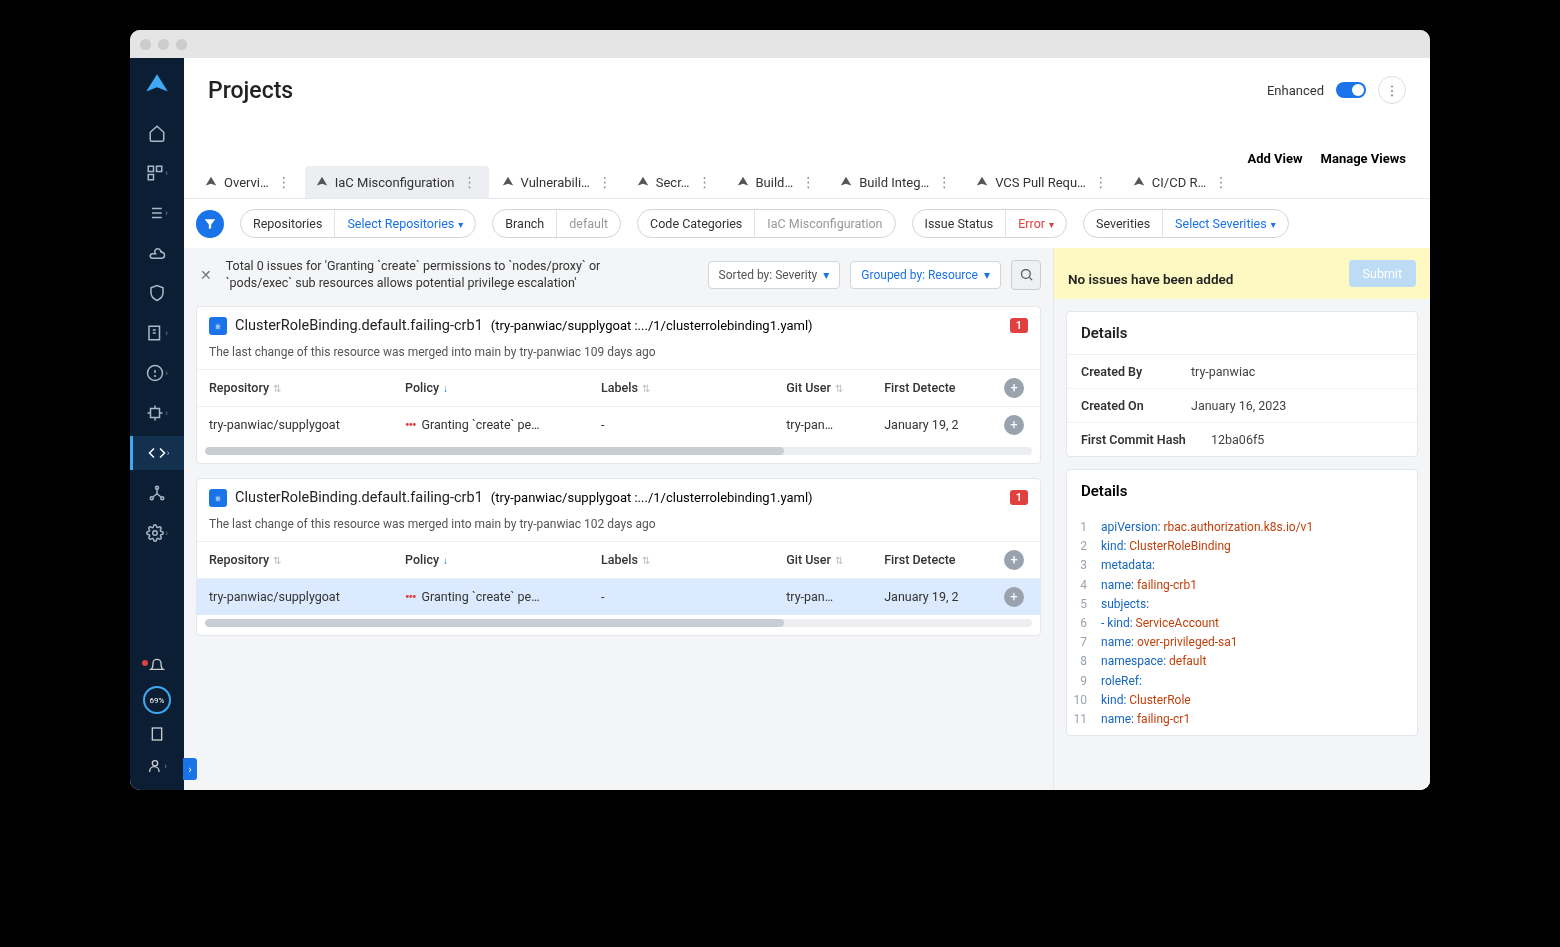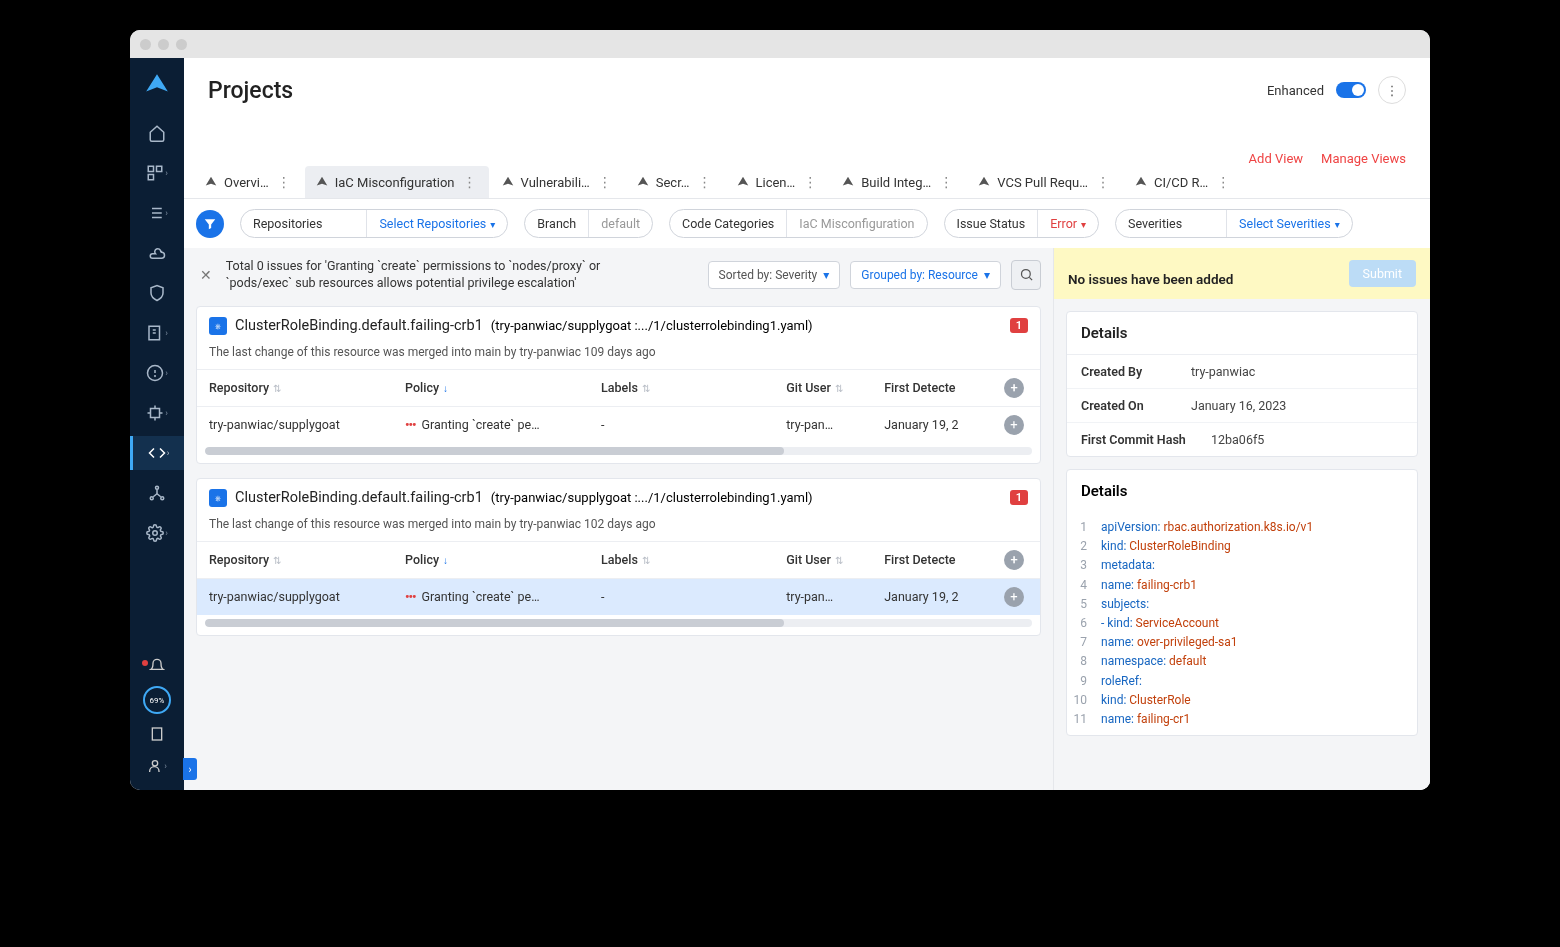--- a/index.html
+++ b/index.html
@@ -23,26 +23,26 @@
 .head-right { display: flex; align-items: center; gap: 12px; font-size: 13px; color: #333; }
 .toggle { width: 30px; height: 16px; background: #1a73e8; border-radius: 10px; position: relative; }
 .toggle::after { content:''; width:12px; height:12px; background:#fff; border-radius:50%; position:absolute; right:2px; top:2px; }
 .kebab { width:28px; height:28px; border:1px solid #ddd; border-radius:50%; display:flex; align-items:center; justify-content:center; cursor:pointer; color:#555;}
 .tabs-row { display: flex; align-items: center; padding: 0 10px; border-bottom: 1px solid #e5e7eb; gap: 2px; }
 .tab { display: flex; align-items: center; gap: 6px; padding: 8px 10px; font-size: 13px; color: #333; border-radius: 4px 4px 0 0; cursor: pointer; white-space: nowrap; margin-top: 48px; }
 .tab.active { background: #eceef2; }
 .tab .tico { width:14px; height:14px; display:inline-flex; }
 .tab .tmenu { color:#888; font-size:14px; padding:0 2px; }
 .view-links { margin-left: auto; display: flex; gap: 18px; padding-right: 14px; }
-.view-links a { color: #ef4444; font-size: 13px; cursor: pointer; }
+.view-links a { color: #000000; font-size: 13px; cursor: pointer; font-weight: bold; }
 .filters-row { display: flex; align-items: center; gap: 16px; padding: 10px 12px; flex-wrap: nowrap; }
 .filter-icon-btn { width:28px; height:28px; background:#1a73e8; border-radius:50%; display:flex; align-items:center; justify-content:center; color:#fff; }
 .pill { border: 1px solid #d0d4db; border-radius: 16px; background:#fff; display: flex; align-items: center; font-size: 12.5px; color:#333; overflow:hidden; }
 .pill .seg { padding: 6px 12px; }
-.pill .seg.link { color:#1a73e8; cursor:pointer;margin-left:32px; }
+.pill .seg.link { color:#1a73e8; cursor:pointer; }
 .pill .seg + .seg { border-left: 1px solid #e0e3e9; }
 .pseg-gray { color:#999; }
 .chev-d { font-size:10px; margin-left:4px; }
 .content-split { flex:1; display:flex; min-height:0; }
 .issues-pane { flex: 1; min-width:0; background:#f4f5f7; display:flex; flex-direction:column; border-right:1px solid #e5e7eb; }
 .issues-toolbar { display:flex; align-items:center; gap:10px; padding:10px 12px; }
 .close-x { color:#777; font-size:14px; cursor:pointer; padding:4px;}
 .issues-text { font-size:12.5px; color:#333; max-width: 440px; line-height:1.35; }
 .dd { border:1px solid #d0d4db; border-radius:4px; background:#fff; padding:6px 10px; font-size:12px; color:#555; display:flex; align-items:center; gap:6px; cursor:pointer;}
 .dd.blue span { color:#1a73e8; }
@@ -252,21 +252,21 @@
             </span>
             <span>Secr…</span>
             <span class="tmenu">⋮</span>
           </div>
           <div class="tab ">
             <span class="tico">
               <svg width="14" height="14" viewBox="0 0 24 24">
                 <polygon points="12,3 21,18 12,15 3,18" fill="#555"></polygon>
               </svg>
             </span>
-            <span>Licen…</span>
+            <span>Build…</span>
             <span class="tmenu">⋮</span>
           </div>
           <div class="tab ">
             <span class="tico">
               <svg width="14" height="14" viewBox="0 0 24 24">
                 <polygon points="12,3 21,18 12,15 3,18" fill="#555"></polygon>
               </svg>
             </span>
             <span>Build Integ…</span>
             <span class="tmenu">⋮</span>

